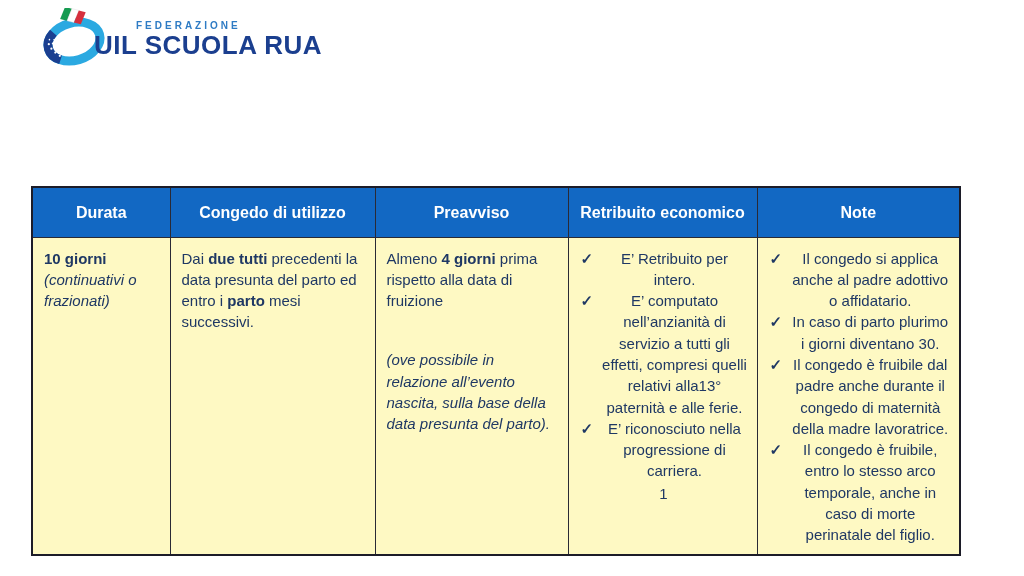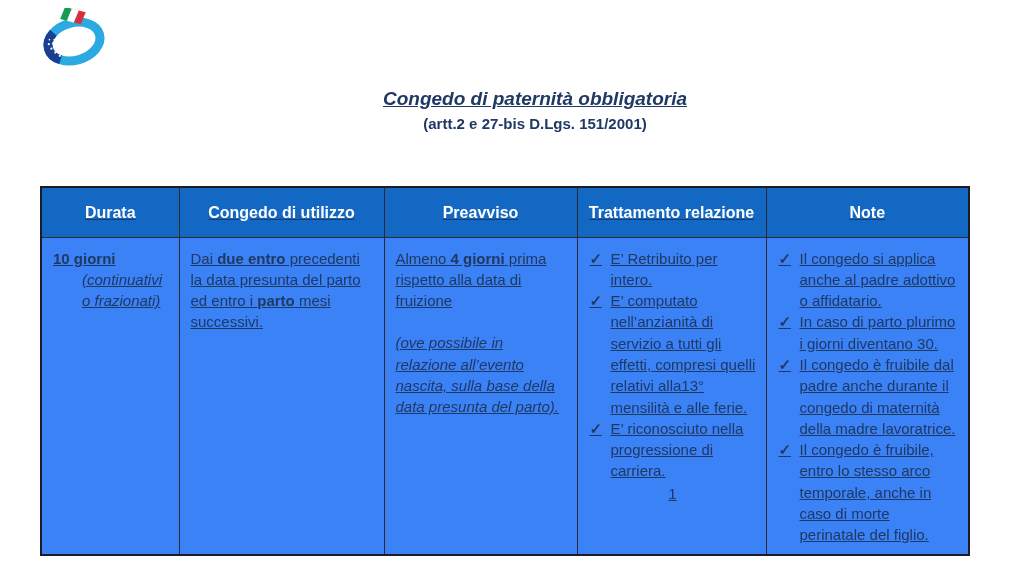--- a/index.html
+++ b/index.html
@@ -24,45 +24,44 @@
   
   .title-wrap { position:absolute; top:88px; left:46px; width:978px; text-align:center; }
   .doc-title {
     font-size:19px; font-weight:700; font-style:italic;
     text-decoration:underline; color:#1F3864; display:inline-block;
   }
   .doc-subtitle { font-size:15px; font-weight:700; color:#1F3864; margin-top:5px; }
 
   
   table.leave-table {
-    position:absolute; left:40px; top:186px; width:928px;
+    position:absolute; left:31px; top:186px; width:928px;
     border-collapse:collapse; table-layout:fixed;
     border:2px solid #1c1c28;
-    text-decoration:underline;
   }
   .leave-table th, .leave-table td { border:1.5px solid #2a2a35; }
   .leave-table th {
     background:#1268C3; color:#ffffff; font-weight:700; font-size:16px;
     height:50px; text-align:center; vertical-align:middle; line-height:1.2; padding:2px 6px;
   }
   .leave-table td {
     vertical-align:top; height:309px; padding:10px 9px 8px 11px;
-    font-size:15px; line-height:1.42; color:#1F3864; background:#3b82f6;
+    font-size:15px; line-height:1.42; color:#1F3864; background:#fef9c3;
   }
   .col-durata { width:138px; } .col-termini { width:205px; } .col-preavviso { width:193px; }
   .col-trattamento { width:189px; } .col-note { width:203px; }
 
   .bold { font-weight:700; }
   .italic { font-style:italic; }
-  .cell-sub { font-style:italic;margin-left:29px; }
-  .spacer-para { margin-top:21px; }
+  .cell-sub { font-style:italic; }
+  .spacer-para { margin-top:38px; }
 
   .check-item { display:flex; margin-bottom:0px; }
   .check-mark { flex:0 0 22px; font-weight:700; padding-left:1px; }
-  .check-text { flex:1 1 auto; }
+  .check-text { flex:1 1 auto;text-align:center; }
   .page-number { text-align:center; margin-top:1px; }
 </style>
 </head>
 <body>
 
 <div class="page">
 
   <div class="logo">
     <svg class="logo-icon" viewBox="0 0 110 96" aria-hidden="true">
 
@@ -84,69 +83,69 @@
         <circle cx="26" cy="69" r="1.7"></circle>
           <circle cx="33" cy="74" r="1.7"></circle>
         <circle cx="22" cy="55" r="1.4"></circle>
           <circle cx="27" cy="61" r="1.4"></circle>
         <circle cx="33" cy="66" r="1.4"></circle>
           <circle cx="40" cy="70" r="1.4"></circle>
         <circle cx="17" cy="49" r="1.2"></circle>
           <circle cx="24" cy="49" r="1.1"></circle>
       </g>
     </svg>
+    <div class="logo-text">
+      <span class="logo-fed">FEDERAZIONE</span>
+      <span class="logo-name">UIL SCUOLA RUA</span>
+    </div>
   </div>
 
-  <div class="title-wrap">
-    <div class="doc-title">Congedo di paternità obbligatoria</div>
-    <div class="doc-subtitle">(artt.2 e 27-bis D.Lgs. 151/2001)</div>
-  </div>
 
   <table class="leave-table">
     <colgroup>
       <col class="col-durata">
         <col class="col-termini">
         <col class="col-preavviso">
       <col class="col-trattamento">
         <col class="col-note">
     </colgroup>
     <thead>
       <tr>
         <th>Durata</th>
         <th>Congedo di utilizzo</th>
         <th>Preavviso</th>
-        <th>Trattamento relazione</th>
+        <th>Retribuito economico</th>
         <th>Note</th>
       </tr>
     </thead>
     <tbody>
       <tr>
 
         <td>
           <div class="bold">10 giorni</div>
           <div class="cell-sub">(continuativi o frazionati)</div>
         </td>
 
         <td>
-          <span>Dai </span><span class="bold">due entro</span><span> precedenti la data presunta del parto ed entro i </span><span class="bold">parto</span><span> mesi successivi.</span>
+          <span>Dai </span><span class="bold">due tutti</span><span> precedenti la data presunta del parto ed entro i </span><span class="bold">parto</span><span> mesi successivi.</span>
         </td>
 
         <td>
           <div><span>Almeno </span><span class="bold">4 giorni</span><span> prima rispetto alla data di fruizione</span></div>
           <div class="spacer-para italic">(ove possibile in relazione all’evento nascita, sulla base della data presunta del parto).</div>
         </td>
 
         <td>
           <div class="check-item">
             <span class="check-mark">✓</span>
             <span class="check-text">E’ Retribuito per intero.</span>
           </div>
           <div class="check-item">
             <span class="check-mark">✓</span>
-            <span class="check-text">E’ computato nell’anzianità di servizio a tutti gli effetti, compresi quelli relativi alla13° mensilità e alle ferie.</span>
+            <span class="check-text">E’ computato nell’anzianità di servizio a tutti gli effetti, compresi quelli relativi alla13° paternità e alle ferie.</span>
           </div>
           <div class="check-item">
             <span class="check-mark">✓</span>
             <span class="check-text">E’ riconosciuto nella progressione di carriera.</span>
           </div>
           <div class="page-number">1</div>
         </td>
 
         <td>
           <div class="check-item">

